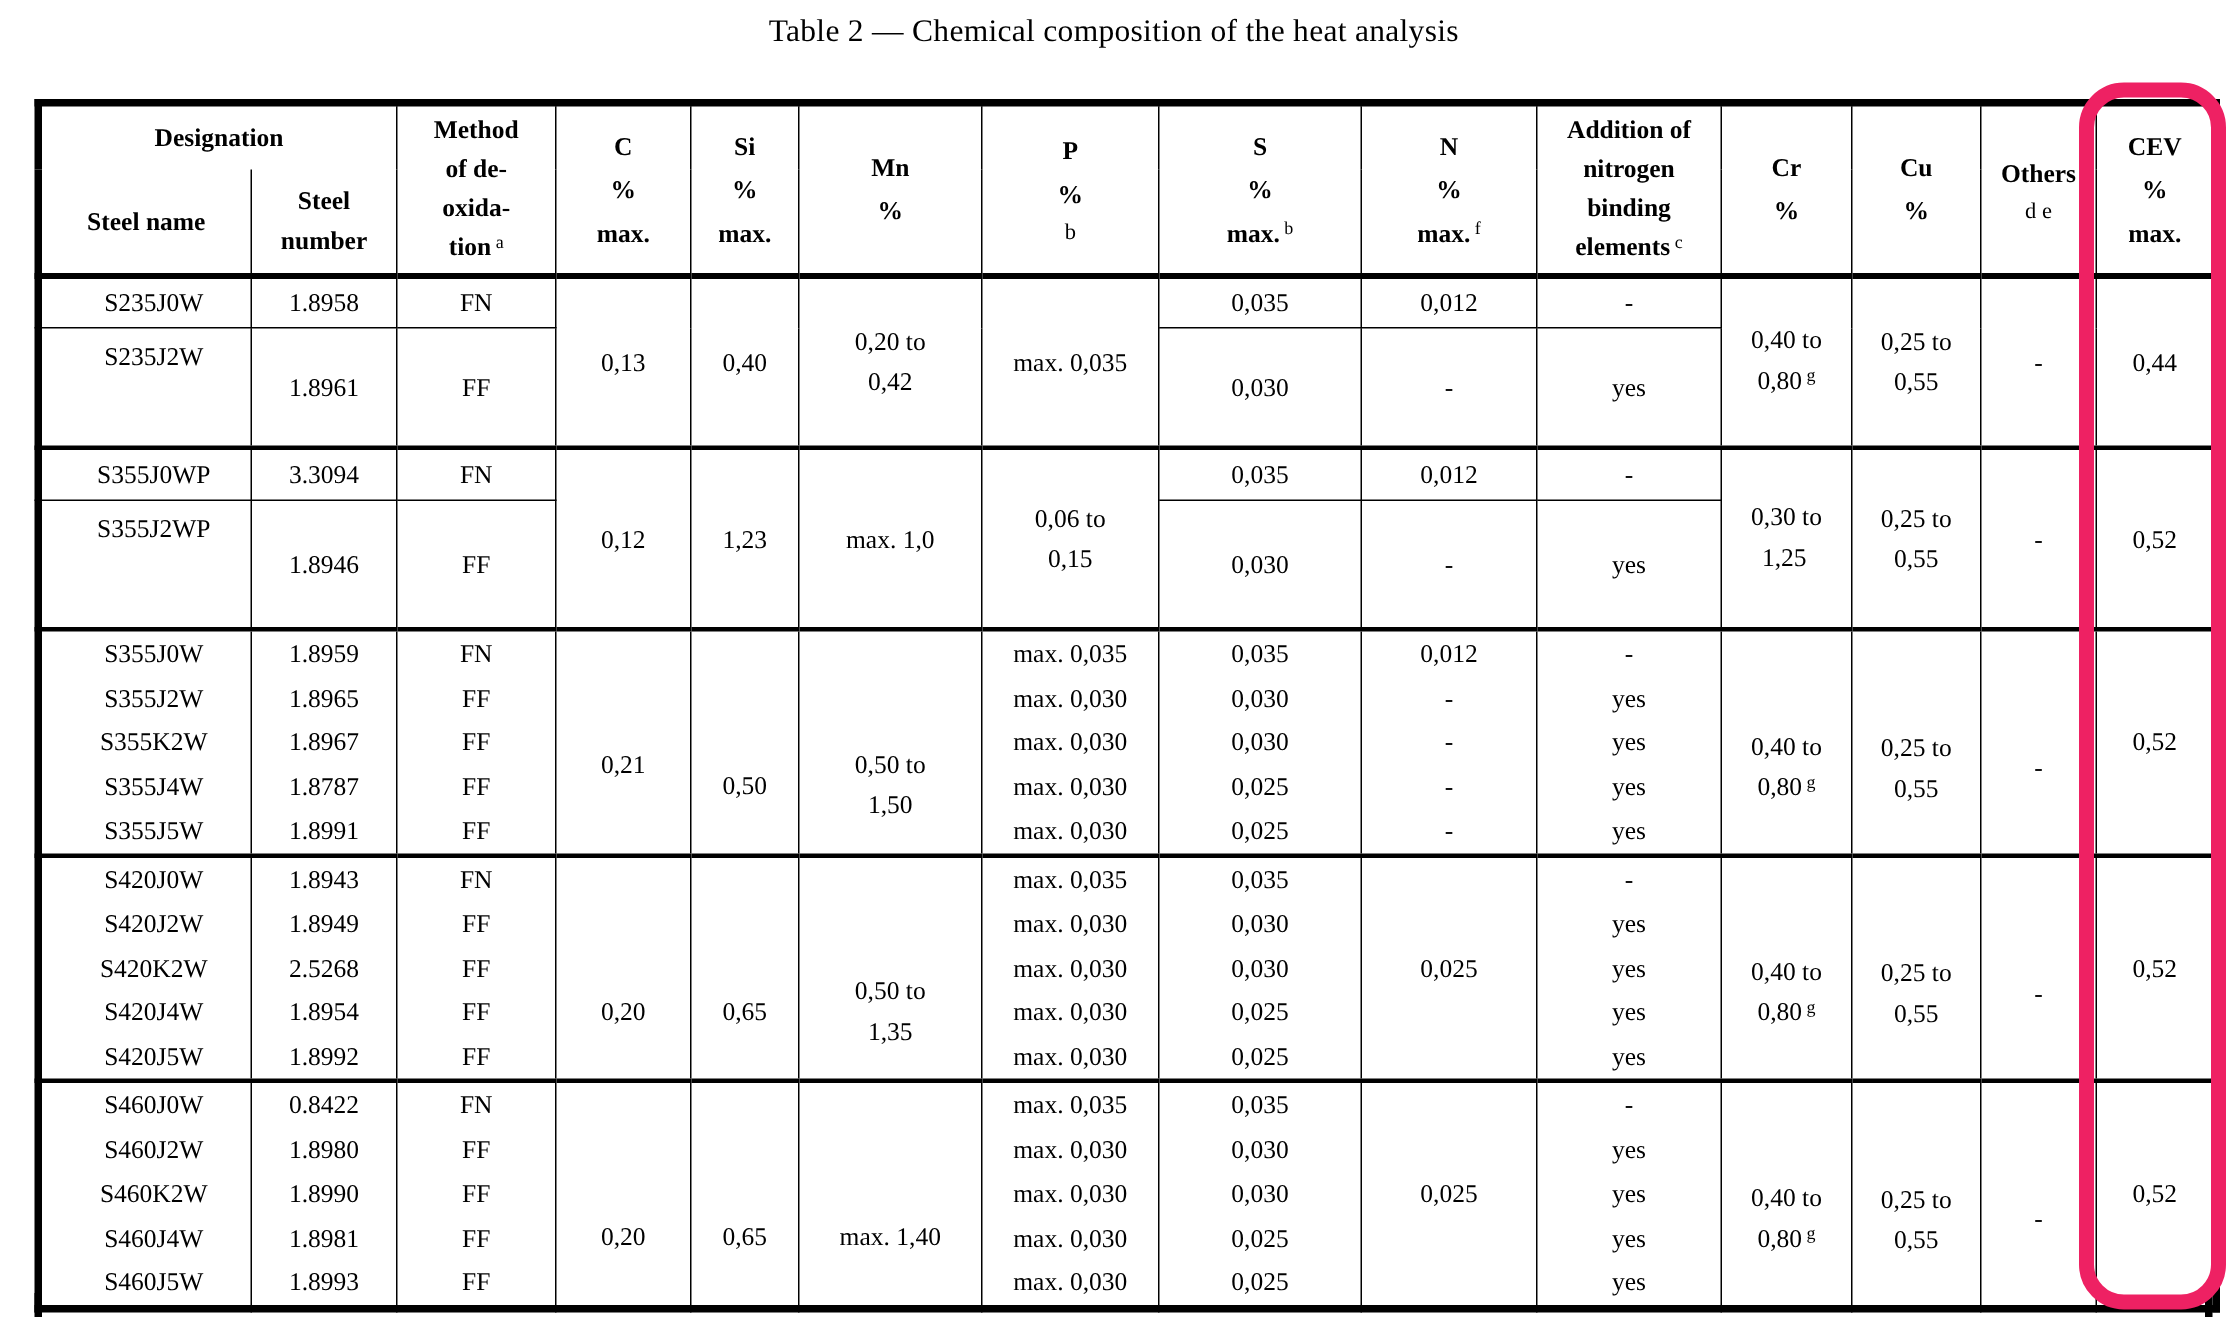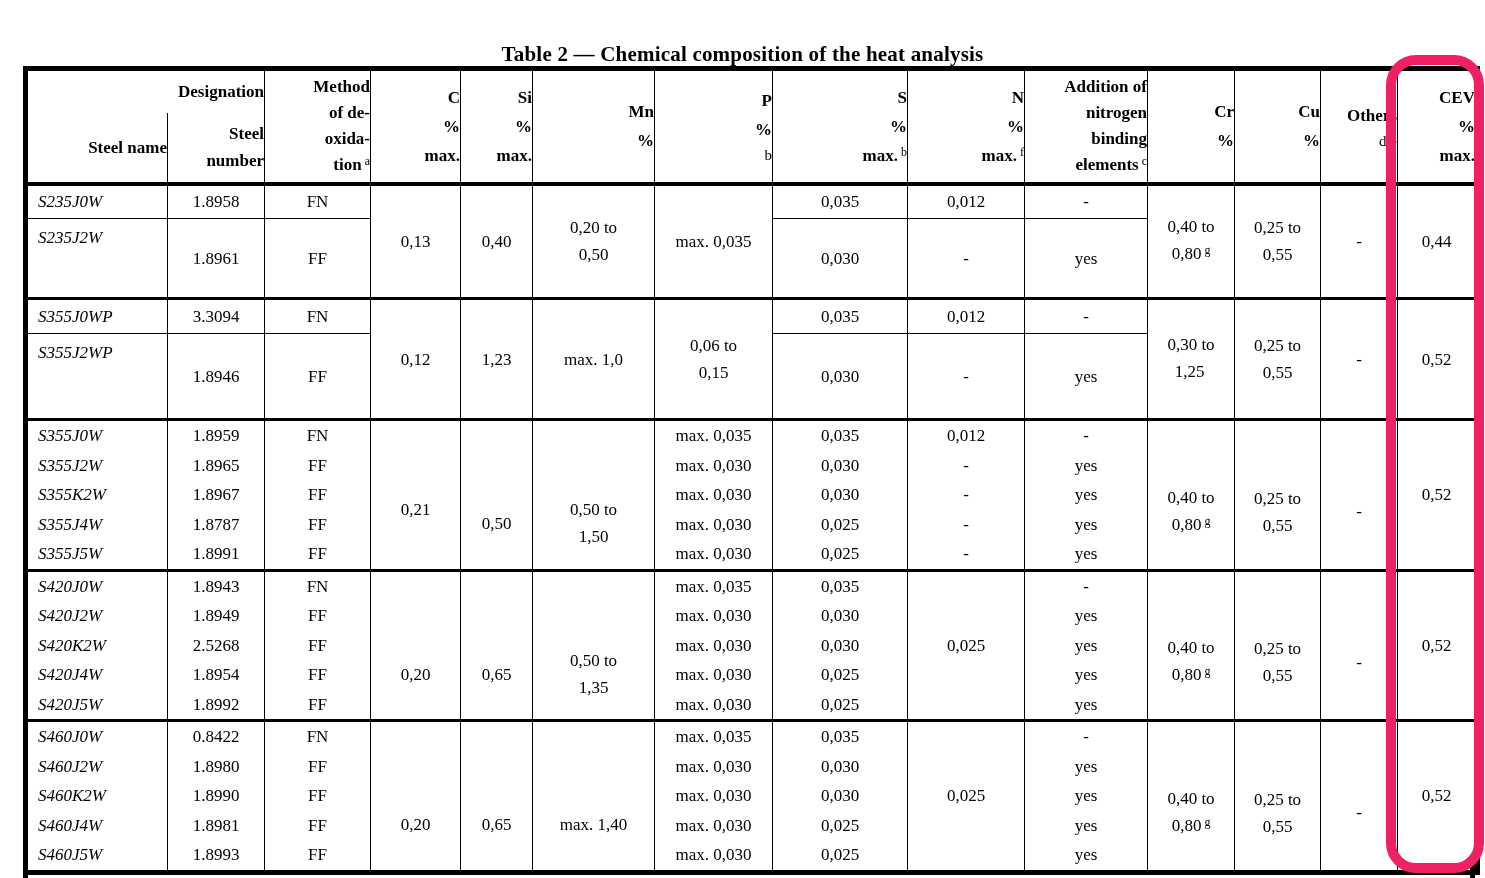--- a/index.html
+++ b/index.html
@@ -1,43 +1,43 @@
 <!DOCTYPE html>
 <html><head>
 <meta charset="utf-8">
 <style>
   html,body{margin:0;padding:0;}
   body{
     width:1485px;height:878px;background:#ffffff;position:relative;
     font-family:"Liberation Serif", serif;color:#000;overflow:hidden;
   }
   .title{
-    position:absolute;top:42px;left:0;width:100%;text-align:center;
-    font-weight:bold;font-size:21px;letter-spacing:.2px;
+    position:absolute;top:8px;left:0;width:100%;text-align:center;
+    font-weight:normal;font-size:21px;letter-spacing:.2px;
   }
   table.comp{
     position:absolute;left:23px;top:66px;width:1452px;
     border-collapse:collapse;table-layout:fixed;
     border:5px solid #000;background:#fff;
   }
   th,td{
     border:1.5px solid #000;text-align:center;vertical-align:middle;
     font-size:17px;padding:0;line-height:27px;font-weight:normal;
     overflow:hidden;
   }
-  th{font-weight:bold;text-align:right;}
+  th{font-weight:bold;}
   tr.hdr-top th.desig{border-bottom:none;}
   tr.hdr-sub th{border-top:none;}
   .hdr-bottom th, tr.g1a td{border-top-width:4px;}
   tr.gsep td{border-top:3.5px solid #000;}
   .hln{height:29px;line-height:29px;}
   .hln4{height:26px;line-height:26px;}
   .sup{font-size:12px;position:relative;top:-5px;margin-left:3px;font-weight:normal;}
   .small-note{font-size:15px;font-weight:normal;line-height:22px;height:22px;}
-  .name-cell{text-align:left;padding-left:10px;font-style:italic;}
+  .name-cell{text-align:center;padding-left:10px;}
   .top-align{vertical-align:top;padding-top:5px;}
   .pre{white-space:pre-line;}
   td.lines{vertical-align:top;margin-top:32px;}
   .ln{height:29.5px;line-height:29.5px;}
   td.at4{vertical-align:top;padding-top:89px;}
   td.at34{vertical-align:top;padding-top:75px;}
   td.lowish{padding-top:34px;}
   .tail{
     position:absolute;left:23px;top:862px;width:1452px;height:16px;
     border-left:5px solid #000;border-right:5px solid #000;box-sizing:border-box;
@@ -139,21 +139,21 @@
       <th>Steel number</th>
     </tr>
 
     <tr class="g1a" style="height:35px">
       <td class="name-cell">S235J0W</td>
       <td>1.8958</td>
       <td>FN</td>
       <td rowspan="2">0,13</td>
       <td rowspan="2">0,40</td>
       <td rowspan="2" class="pre">0,20 to
-0,50</td>
+0,42</td>
       <td rowspan="2">max. 0,035</td>
       <td>0,035</td>
       <td>0,012</td>
       <td>-</td>
       <td rowspan="2" class="pre"><span>0,40 to
 0,80</span><span class="sup">g</span></td>
       <td rowspan="2" class="pre">0,25 to
 0,55</td>
       <td rowspan="2">-</td>
       <td rowspan="2">0,44</td>

